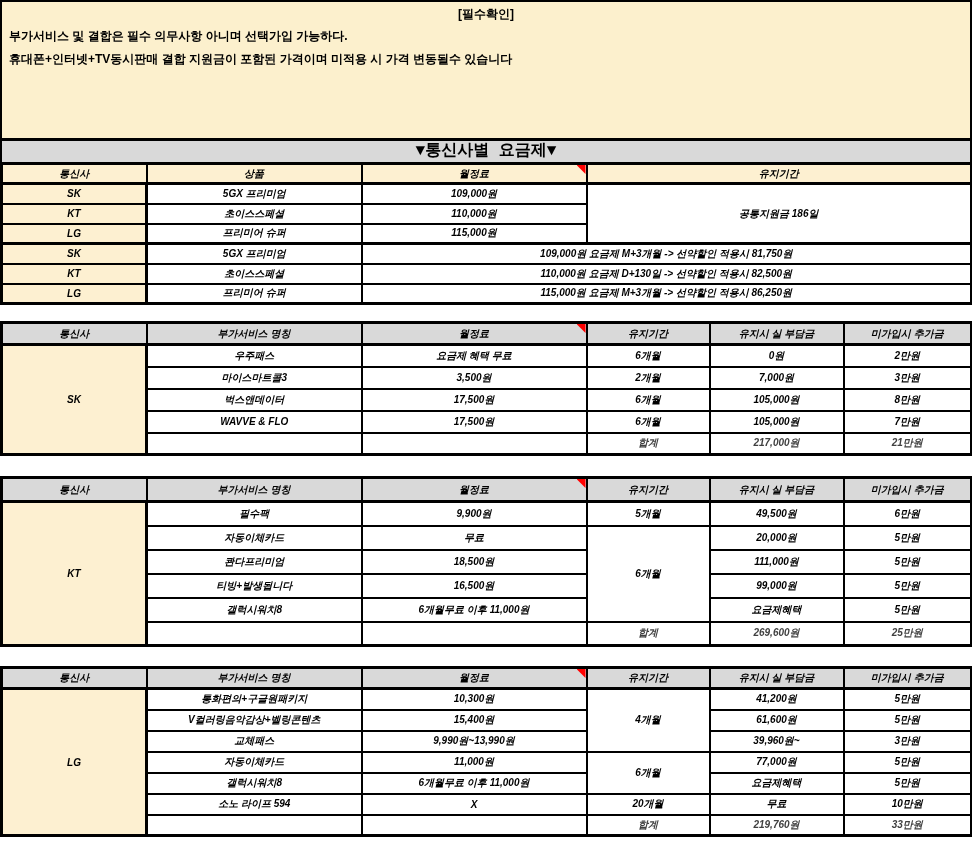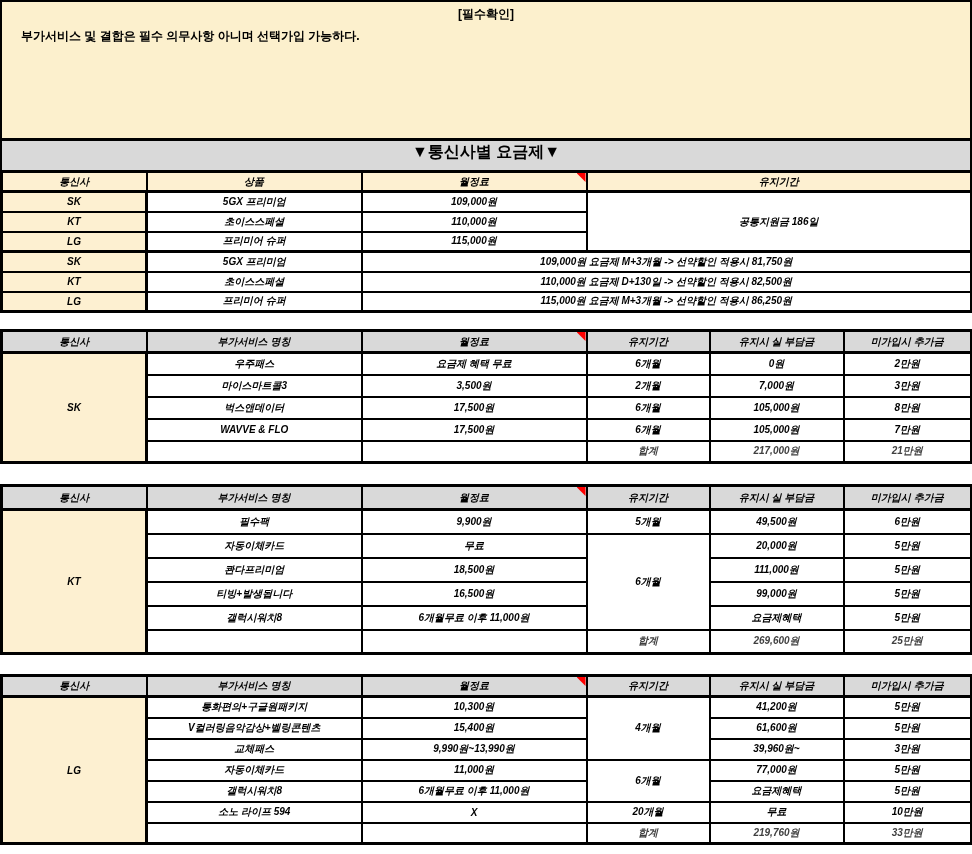--- a/index.html
+++ b/index.html
@@ -2,24 +2,24 @@
 <html><head>
 <meta charset="utf-8">
 <style>
   html,body{margin:0;padding:0;background:#fff;}
   body{width:972px;font-family:"Liberation Sans","DejaVu Sans",sans-serif;font-weight:700;color:#000;}
   .page{width:972px;}
   
   .notice{background:#fcf0cd;border:2px solid #000;border-bottom:3px solid #000;
           height:135px;padding:1px 0 0 0;font-size:12px;line-height:22.4px;}
   .notice-title{text-align:center;}
-  .notice-line{text-align:left;padding-left:19px;}
+  .notice-line{text-align:left;padding-left:7px;}
   
   .banner{background:#d9d9d9;border-left:2px solid #000;border-right:2px solid #000;
-          height:29px;line-height:21px;text-align:center;font-size:16px;}
+          height:21px;line-height:21px;text-align:center;font-size:16px;font-family:Liberation Mono, monospace;}
   
   table{border-collapse:collapse;table-layout:fixed;width:972px;font-size:10px;font-weight:700;font-style:italic;}
   table{border:3px solid #000;}
   td,th{border:2px solid #000;text-align:center;vertical-align:middle;
         padding:0 2px;overflow:hidden;white-space:nowrap;font-weight:700;}
   th{position:relative;}
   .cream{background:#fdf0d1;}
   .grayhdr{background:#d9d9d9;}
   .white{background:#fff;}
   tr.hdr{height:22px;}
@@ -39,20 +39,21 @@
        clip-path:polygon(100% 0,0 0,100% 100%);}
 </style>
 </head>
 <body>
 
 <div class="page">
 
   <div class="notice">
     <div class="notice-title">[필수확인]</div>
     <div class="notice-line">부가서비스 및 결합은 필수 의무사항 아니며 선택가입 가능하다.</div>
+    <div class="notice-line">휴대폰+인터넷+TV동시판매 결합 지원금이 포함된 가격이며 미적용 시 가격 변동될수 있습니다</div>
   </div>
 
   <div class="banner">▼통신사별 요금제▼</div>
 
   <table class="t1">
     <colgroup>
         <col style="width:145px">
         <col style="width:215px">
         <col style="width:225px">
         <col style="width:385px">

